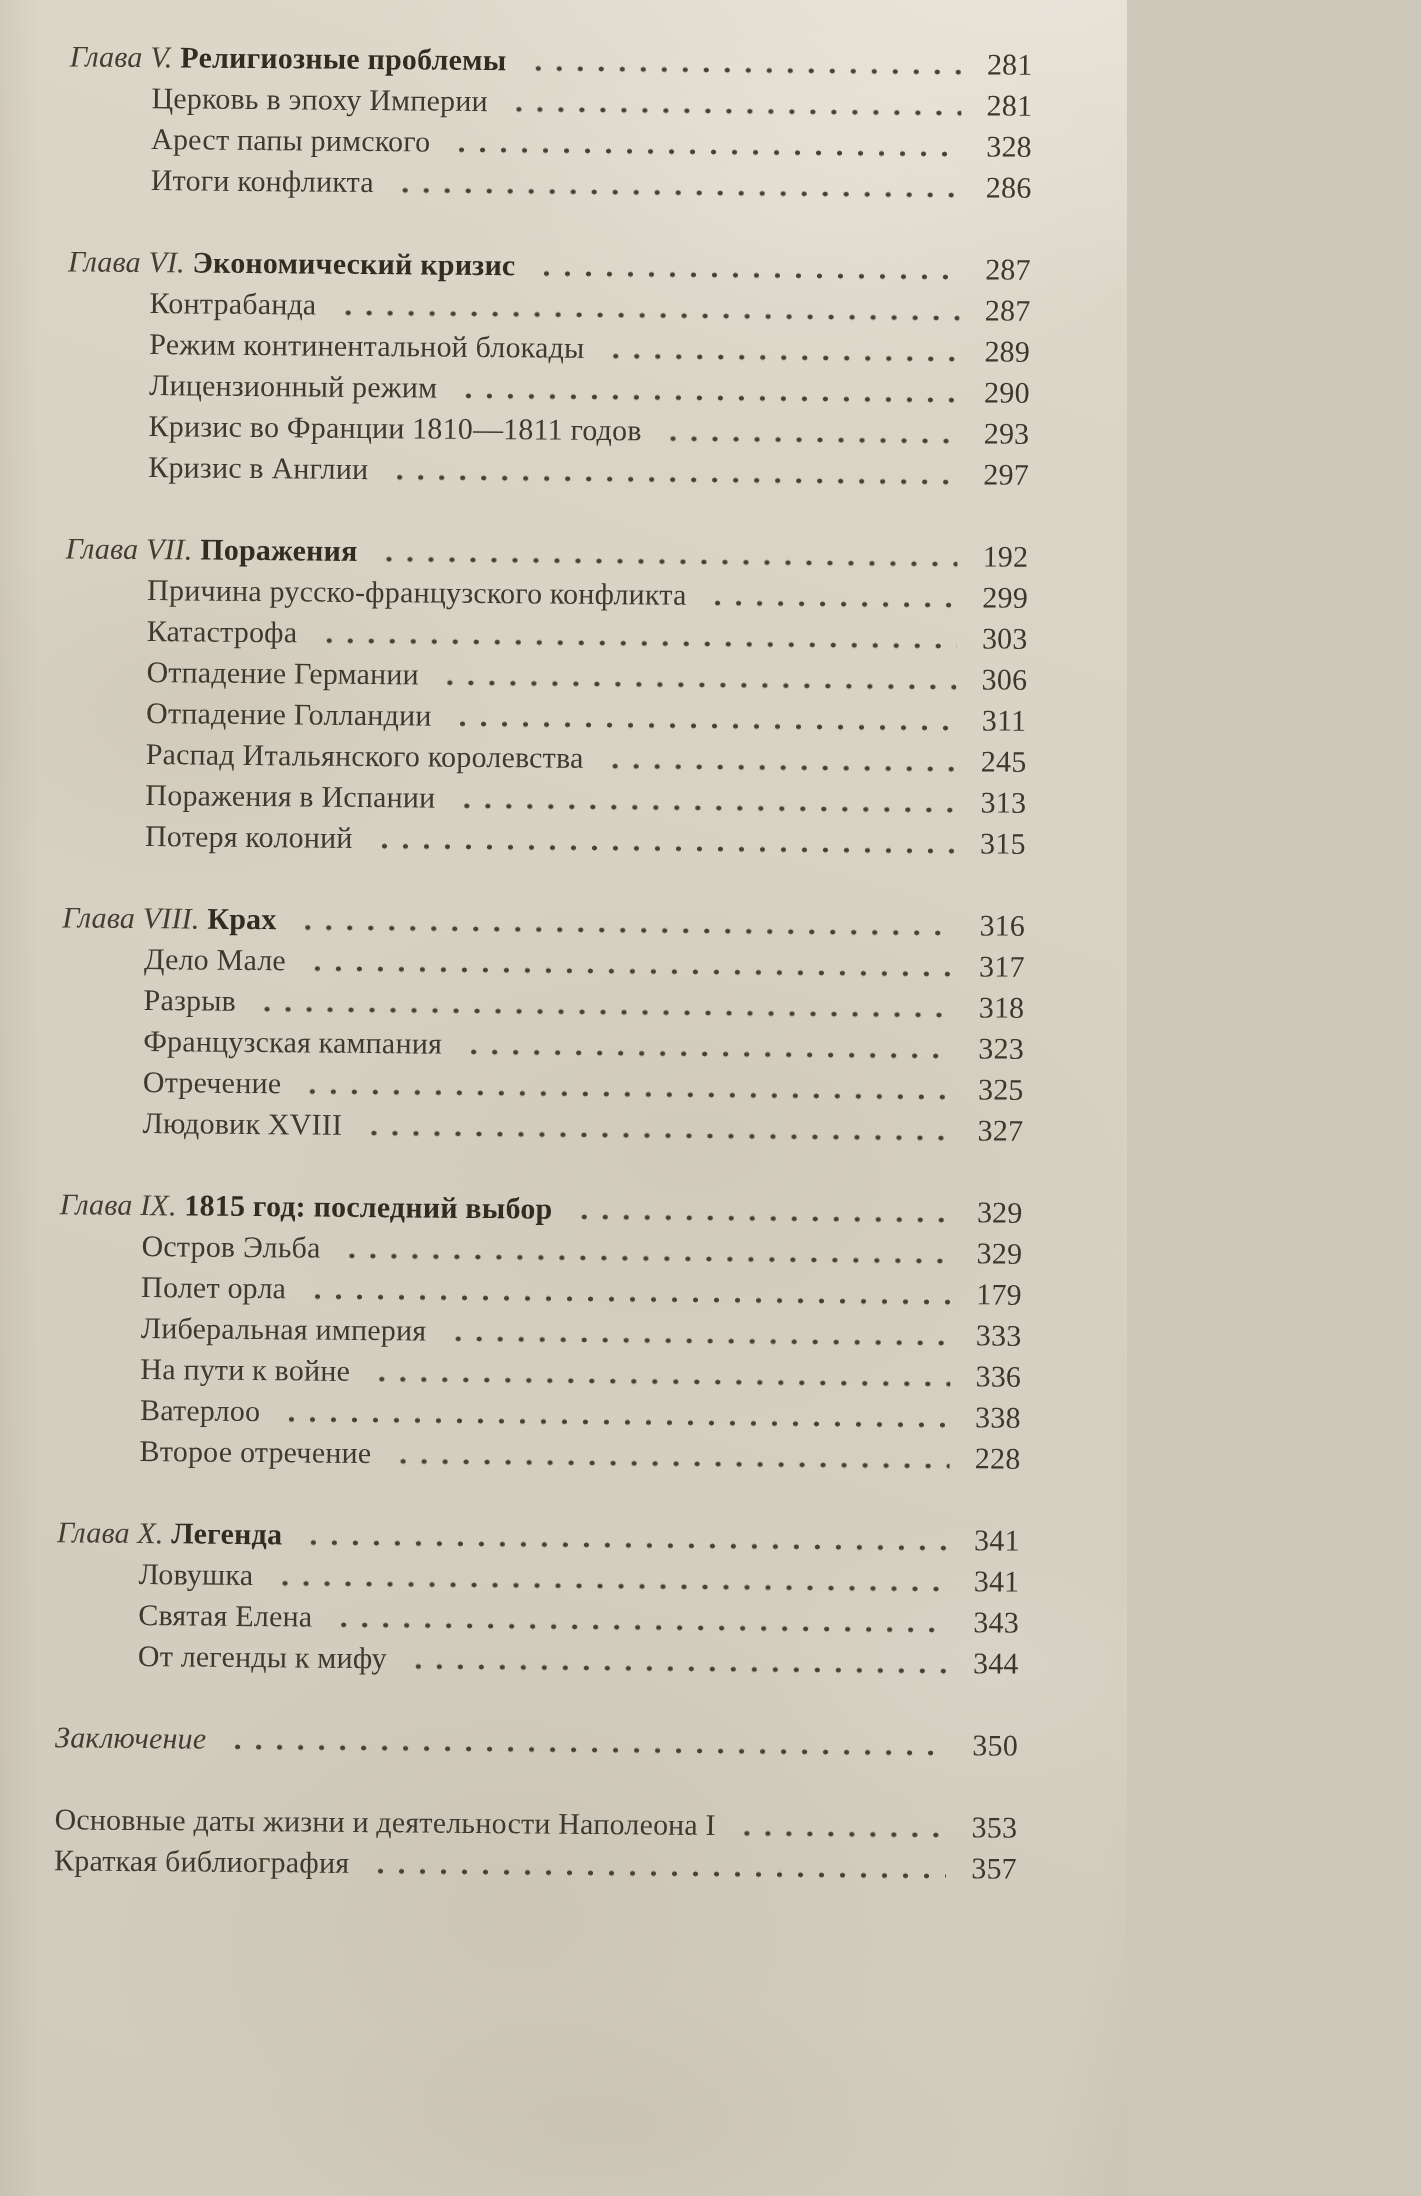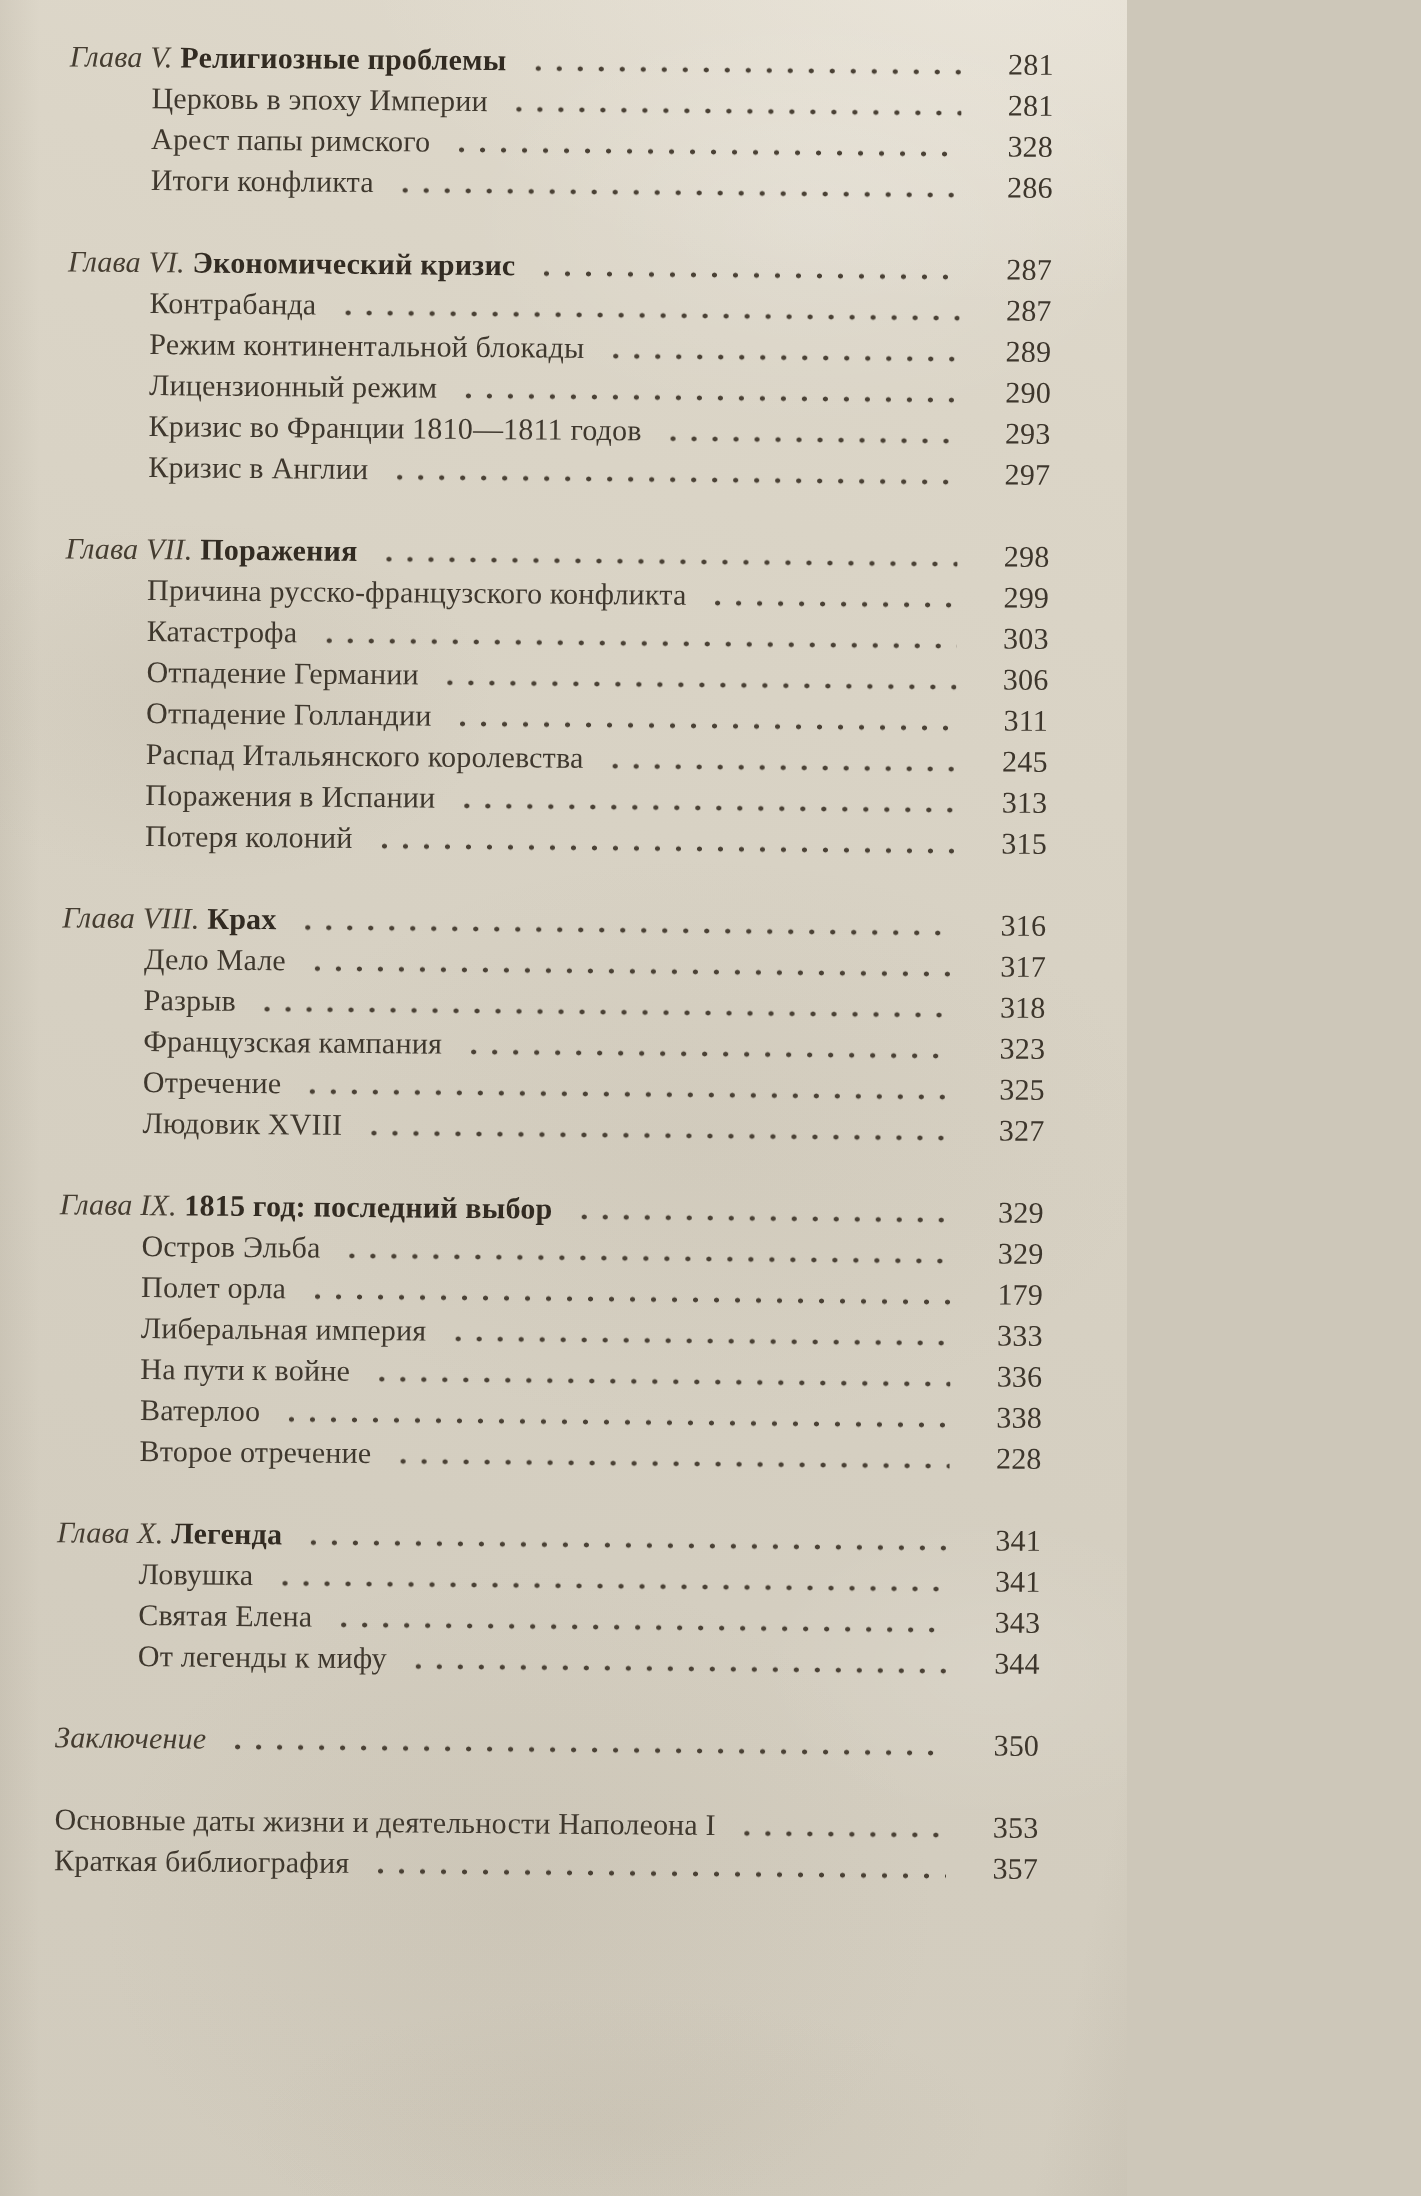--- a/index.html
+++ b/index.html
@@ -70,21 +70,21 @@
     margin-left: 15px;
     margin-right: 4px;
     background-image: radial-gradient(circle, #4a4135 2.1px, rgba(74,65,53,0) 2.8px);
     background-size: 21px 6px;
     background-repeat: repeat-x;
     background-position: 6px calc(100% - 9px);
   }
   .pagenum {
     flex: none;
     min-width: 88px;
-    text-align: right;
+    text-align: center;
     color: #3d362c;
   }
   .standalone { margin-top: 41px; }
   .standalone .label { font-style: italic; color: #443c30; }
   .final-group { margin-top: 41px; }
 </style>
 </head>
 <body>
 
 <div class="page">
@@ -141,21 +141,21 @@
         <div class="row item-row">
           <span class="label">Кризис в Англии</span>
           <span class="leader"></span>
           <span class="pagenum">297</span>
         </div>
       </div>
       <div class="section">
         <div class="row chapter-row">
           <span class="label"><span class="chap-prefix">Глава VII.</span> <span class="chap-title">Поражения</span></span>
           <span class="leader"></span>
-          <span class="pagenum">298</span>
+          <span class="pagenum">192</span>
         </div>
         <div class="row item-row">
           <span class="label">Причина русско-французского конфликта</span>
           <span class="leader"></span>
           <span class="pagenum">299</span>
         </div>
         <div class="row item-row">
           <span class="label">Катастрофа</span>
           <span class="leader"></span>
           <span class="pagenum">303</span>

